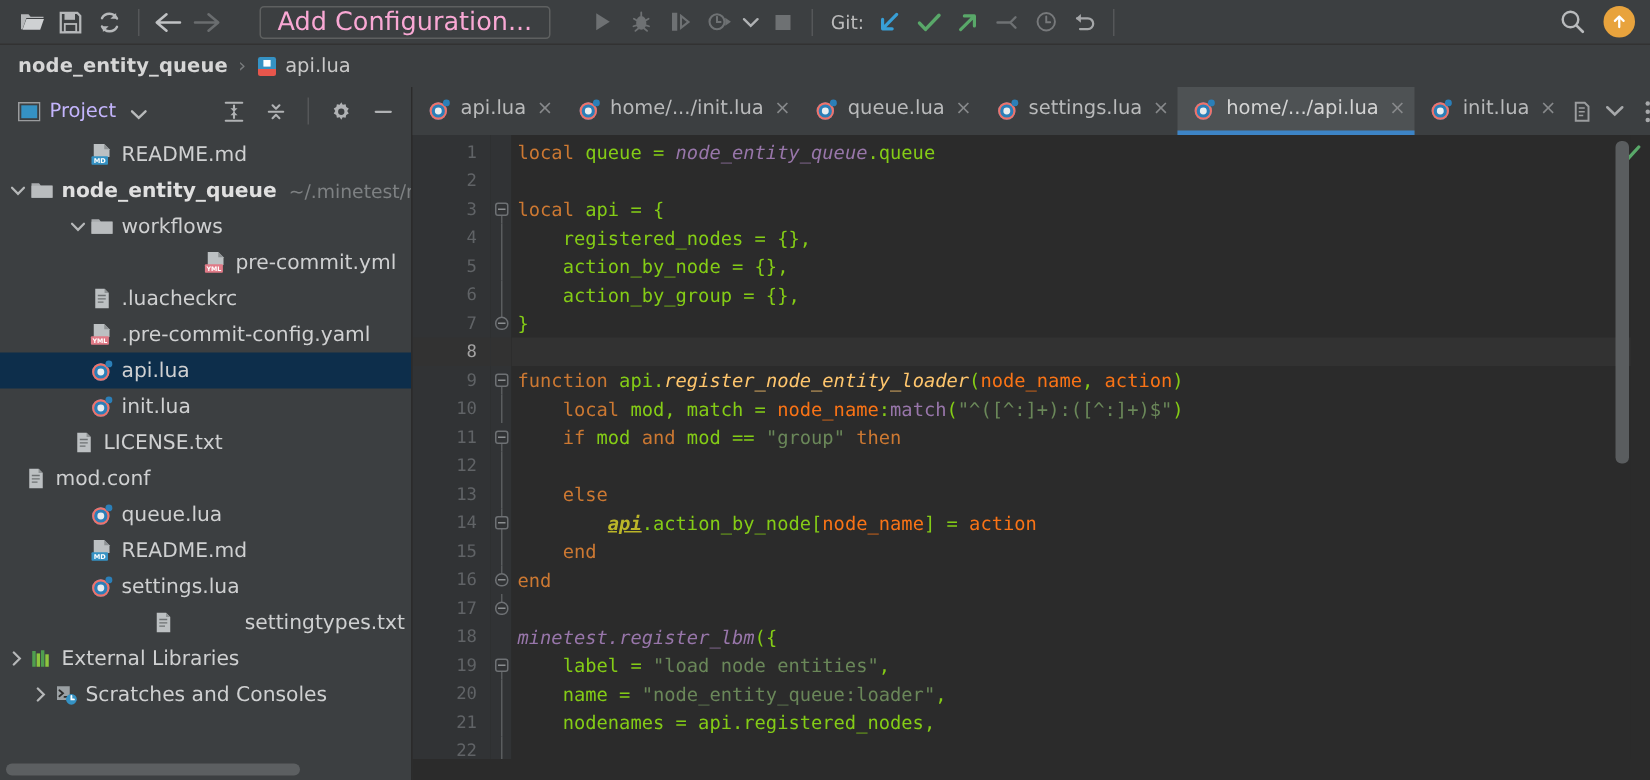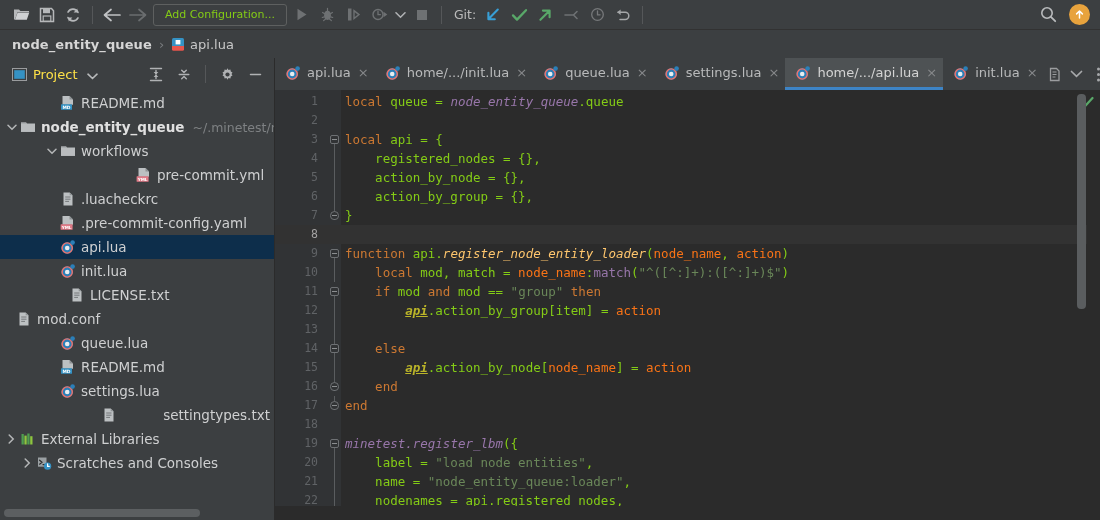--- a/index.html
+++ b/index.html
@@ -23,23 +23,23 @@
   .tb-icon {
     width: 26px; height: 24px;
     display: flex; align-items: center; justify-content: center;
     color: #aeb0b2;
   }
   .tb-icon svg { display:block; }
   .tb-sep { width: 1px; height: 18px; background: #555759; margin: 0 6px; }
   .config-btn {
     height: 22px; padding: 0 11px;
     border: 1px solid #5e6060; border-radius: 3px;
-    color: #84cc16; font-size: 11px;
+    color: #f9a8d4; font-size: 17px;
     display: flex; align-items: center;
-    margin: 0 2px;
+    margin: 0 22px;
     background: transparent;
   }
   .git-label { color:#bbbbbb; font-size:12.5px; margin: 0 4px 0 6px; }
   .spacer { flex: 1 1 auto; }
   .avatar-btn {
     width: 21px; height: 21px; border-radius: 50%;
     background: #e8a33d; display:flex; align-items:center; justify-content:center;
     margin-left: 8px; margin-right:2px;
   }
 
@@ -57,21 +57,21 @@
 
   
   .main { flex: 1 1 auto; display: flex; min-height: 0; }
 
   
   .sidebar { width: 275px; flex: 0 0 275px; display:flex; flex-direction: column; background:#3c3f41; border-right:1px solid #2b2b2b;}
   .side-head {
     height: 32px; flex:0 0 32px; display:flex; align-items:center;
     padding: 0 6px 0 12px; background:#3c3f41;
   }
-  .proj-label { color:#fde047; font-size:13px; margin-left:6px; }
+  .proj-label { color:#c4b5fd; font-size:13px; margin-left:6px; }
   .side-head .caret { margin-left:10px; color:#b8babb; }
   .sh-icons { margin-left:auto; display:flex; align-items:center; gap:2px; }
   .sh-btn { width:26px;height:24px;display:flex;align-items:center;justify-content:center;color:#b0b2b4;}
 
   .tree { flex:1 1 auto; overflow:hidden; position:relative; background:#3c3f41; padding-top:1px;}
   .row {
     height: 24px; display:flex; align-items:center;
     font-size: 13.5px; color: #cfd0d1; white-space: nowrap;
     padding-right: 4px;
   }
@@ -417,21 +417,21 @@
             <span class="ficon">
               <svg width="16" height="16" viewBox="0 0 16 16">
                 <circle cx="7.2" cy="9" r="5.8" fill="#2b7fb8"></circle>
                 <path d="M7.2 3.2a5.8 5.8 0 0 0 0 11.6 5.8 5.8 0 0 0 5.8-5.8 5.8 5.8 0 0 0-5.8-5.8zm0 1.4a4.4 4.4 0 0 1 4.4 4.4 4.4 4.4 0 0 1-4.4 4.4A4.4 4.4 0 0 1 2.8 9a4.4 4.4 0 0 1 4.4-4.4z" fill="#f0726a"></path>
                 <circle cx="7.2" cy="9" r="2.3" fill="#e8edf0"></circle>
                 <circle cx="12.6" cy="3.6" r="2.3" fill="#2b7fb8"></circle>
               </svg>
             </span>
             <span class="rlabel">init.lua</span>
           </div>
-          <div class="row" style="padding-left: 53px;">
+          <div class="row" style="padding-left: 32px;">
             <span class="arrow"></span>
             <span class="ficon">
               <svg width="16" height="16" viewBox="0 0 16 16">
                 <path d="M3.5 1.5h6.2L12.5 4.3v10.2h-9z" fill="#bcc0c2"></path>
                 <path d="M9.7 1.5L12.5 4.3H9.7z" fill="#8d9193"></path>
                 <path d="M5.2 6h5.3M5.2 8.2h5.3M5.2 10.4h3.8" stroke="#6d7173" stroke-width="0.9"></path>
               </svg>
             </span>
             <span class="rlabel">LICENSE.txt</span>
           </div>
@@ -714,21 +714,20 @@
             <div class="cline">&nbsp;</div>
             <div class="cline"><span class="kw">local</span><span class="id"> api = {</span></div>
             <div class="cline"><span class="id">    registered_nodes = {},</span></div>
             <div class="cline"><span class="id">    action_by_node = {},</span></div>
             <div class="cline"><span class="id">    action_by_group = {},</span></div>
             <div class="cline"><span class="id">}</span></div>
             <div class="cline cur">&nbsp;</div>
             <div class="cline"><span class="kw">function</span><span class="id"> api.</span><span class="func">register_node_entity_loader</span><span class="id">(</span><span class="param">node_name</span><span class="id">, </span><span class="param">action</span><span class="id">)</span></div>
             <div class="cline"><span class="id">    </span><span class="kw">local</span><span class="id"> mod, match = </span><span class="param">node_name</span><span class="id">:</span><span class="fld">match</span><span class="id">(</span><span class="str">"^([^:]+):([^:]+)$"</span><span class="id">)</span></div>
             <div class="cline"><span class="id">    </span><span class="kw">if</span><span class="id"> mod </span><span class="kw">and</span><span class="id"> mod == </span><span class="str">"group"</span><span class="id"> </span><span class="kw">then</span></div>
-            <div class="cline"><span class="id">        </span><span class="apivar">api</span><span class="id">.action_by_group[item] = </span><span class="param">action</span></div>
             <div class="cline">&nbsp;</div>
             <div class="cline"><span class="id">    </span><span class="kw">else</span></div>
             <div class="cline"><span class="id">        </span><span class="apivar">api</span><span class="id">.action_by_node[</span><span class="param">node_name</span><span class="id">] = </span><span class="param">action</span></div>
             <div class="cline"><span class="id">    </span><span class="kw">end</span></div>
             <div class="cline"><span class="kw">end</span></div>
             <div class="cline">&nbsp;</div>
             <div class="cline"><span class="glob">minetest</span><span class="glob">.</span><span class="glob">register_lbm</span><span class="id">({</span></div>
             <div class="cline"><span class="id">    label = </span><span class="str">"load node entities"</span><span class="id">,</span></div>
             <div class="cline"><span class="id">    name = </span><span class="str">"node_entity_queue:loader"</span><span class="id">,</span></div>
             <div class="cline"><span class="id">    nodenames = api.registered_nodes,</span></div>

